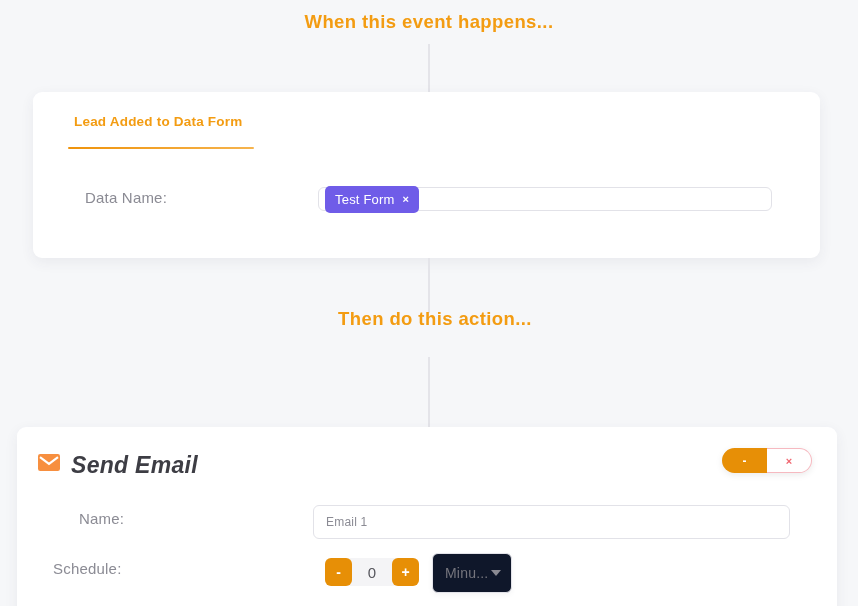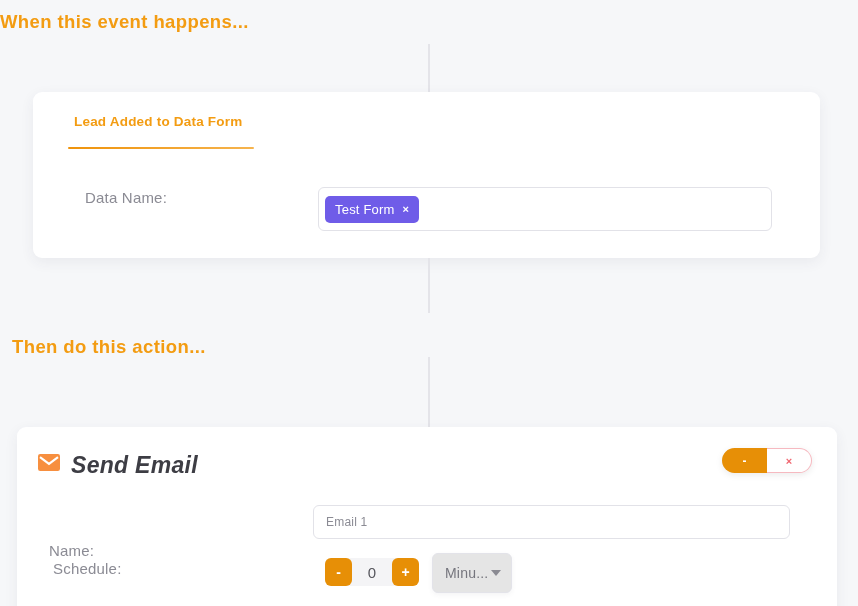--- a/index.html
+++ b/index.html
@@ -7,28 +7,28 @@
   .page {
     position: relative;
     width: 858px; height: 606px;
     background: #f6f7f9;
     overflow: hidden;
     font-family: "Liberation Sans", sans-serif;
   }
   .flow-heading {
     position: absolute;
     left: 0; width: 858px;
-    text-align: left;
+    text-align: center;
     color: #f39c12;
     font-size: 18.5px;
     font-weight: 700;
     letter-spacing: 0.4px;
   }
   #heading-event { top: 11px; }
-  #heading-action { top: 336px; padding-left: 12px; }
+  #heading-action { top: 308px; padding-left: 12px; }
   .connector {
     position: absolute;
     left: 428px;
     width: 2px;
     background: #e4e4e9;
   }
   #connector-1 { top: 44px;  height: 48px; }
   #connector-2 { top: 258px; height: 55px; }
   #connector-3 { top: 357px; height: 70px; }
 
@@ -63,21 +63,21 @@
   .field-label {
     position: absolute;
     color: #8b8b94;
     font-size: 15px;
     letter-spacing: 0.2px;
   }
   #data-form-label { left: 52px; top: 97px; }
   .multiselect {
     position: absolute;
     left: 285px; top: 95px;
-    width: 454px; height: 44px;
+    width: 454px; height: 24px;
     border: 1px solid #e2e2e8;
     border-radius: 6px;
     background: #fff;
     display: flex;
     align-items: center;
     padding: 0 6px;
   }
   .tag {
     display: inline-flex;
     align-items: center;
@@ -132,21 +132,21 @@
     width: 45px; height: 25px;
     background: #ffffff;
     border: 1px solid #f6b9c0;
     border-left: none;
     border-radius: 0 13px 13px 0;
     color: #f0646e;
     font-size: 11px;
     font-weight: 700;
     cursor: pointer;
   }
-  #name-label     { left: 32px; top: 83px; margin-top: 32px; }
+  #name-label     { left: 62px; top: 83px; }
   #schedule-label { left: 36px; top: 133px; text-align: right; }
   .text-input {
     position: absolute;
     left: 296px; top: 78px;
     width: 477px; height: 34px;
     border: 1px solid #e2e2e8;
     border-radius: 6px;
     padding: 0 12px;
     color: #8b8b94;
     font-size: 12px;
@@ -178,21 +178,21 @@
   .step-value {
     width: 40px;
     text-align: center;
     color: #55555c;
     font-size: 15px;
   }
   .unit-select {
     position: absolute;
     left: 415px; top: 126px;
     width: 80px; height: 40px;
-    background: #e5e5e5;
+    background: #0f172a;
     border: 1px solid #e3e3e9;
     border-radius: 6px;
     box-shadow: 0 2px 5px rgba(60,60,90,0.06);
     display: flex;
     align-items: center;
     justify-content: space-between;
     padding: 0 10px 0 12px;
     cursor: pointer;
   }
   .unit-text {

